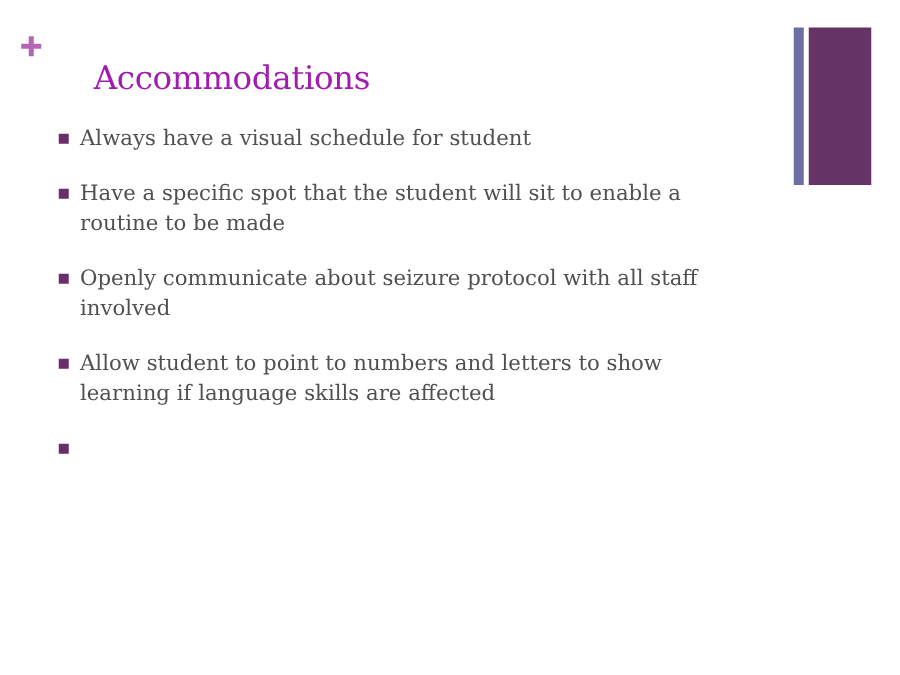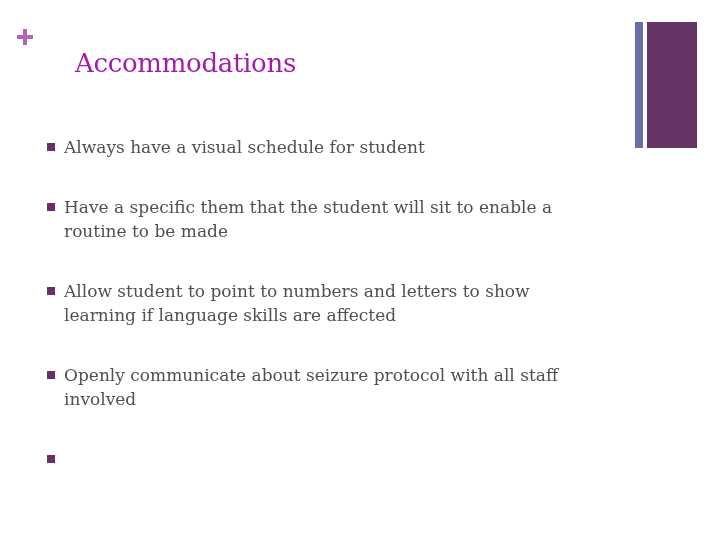--- a/index.html
+++ b/index.html
@@ -73,21 +73,20 @@
       padding: 0;
       list-style: none;
     }
     .bullet {
       position: relative;
       padding-left: 17px;
       font-size: 17px;
       line-height: 24px;
       color: #505050;
       margin-bottom: 20px;
-      margin-top: 36px;
     }
     .bullet-marker {
       position: absolute;
       left: 0;
       top: 8px;
       width: 8px;
       height: 8px;
       background: #6a2f6a;
     }
   </style>
@@ -104,26 +103,26 @@
 <div class="bar-thin"></div>
 <div class="bar-thick"></div>
 
 <ul class="bullets">
   <li class="bullet">
     <span class="bullet-marker"></span>
     <span>Always have a visual schedule for student</span>
   </li>
   <li class="bullet">
     <span class="bullet-marker"></span>
-    <span>Have a specific them that the student will sit to enable a routine to be made</span>
+    <span>Have a specific spot that the student will sit to enable a routine to be made</span>
+  </li>
+  <li class="bullet">
+    <span class="bullet-marker"></span>
+    <span>Openly communicate about seizure protocol with all staff involved</span>
   </li>
   <li class="bullet">
     <span class="bullet-marker"></span>
     <span>Allow student to point to numbers and letters to show learning if language skills are affected</span>
   </li>
   <li class="bullet">
     <span class="bullet-marker"></span>
-    <span>Openly communicate about seizure protocol with all staff involved</span>
-  </li>
-  <li class="bullet">
-    <span class="bullet-marker"></span>
   </li>
 </ul>
 
 </body></html>

